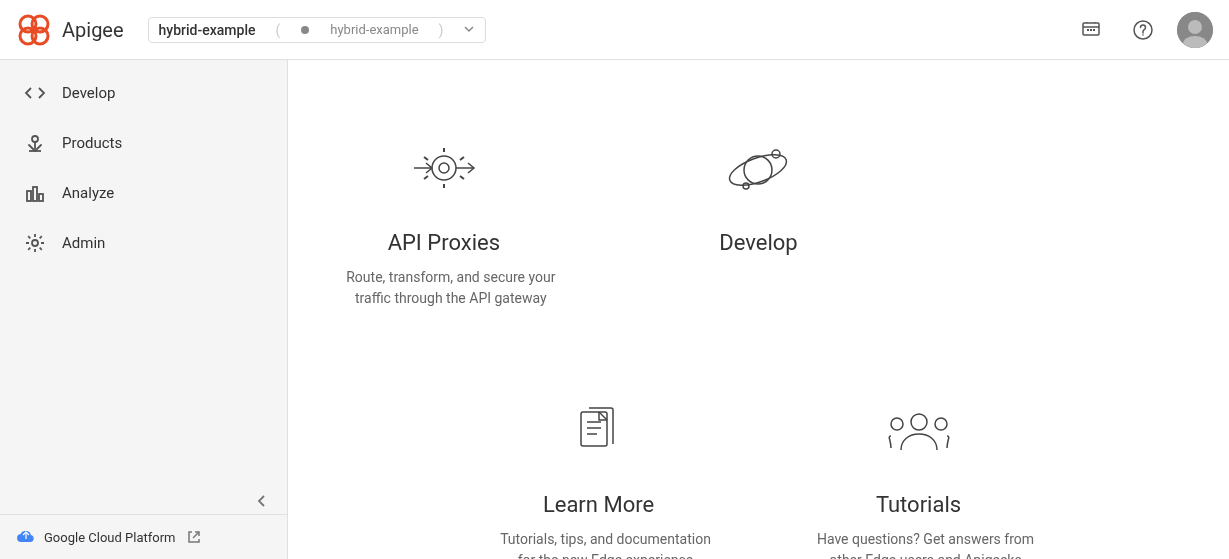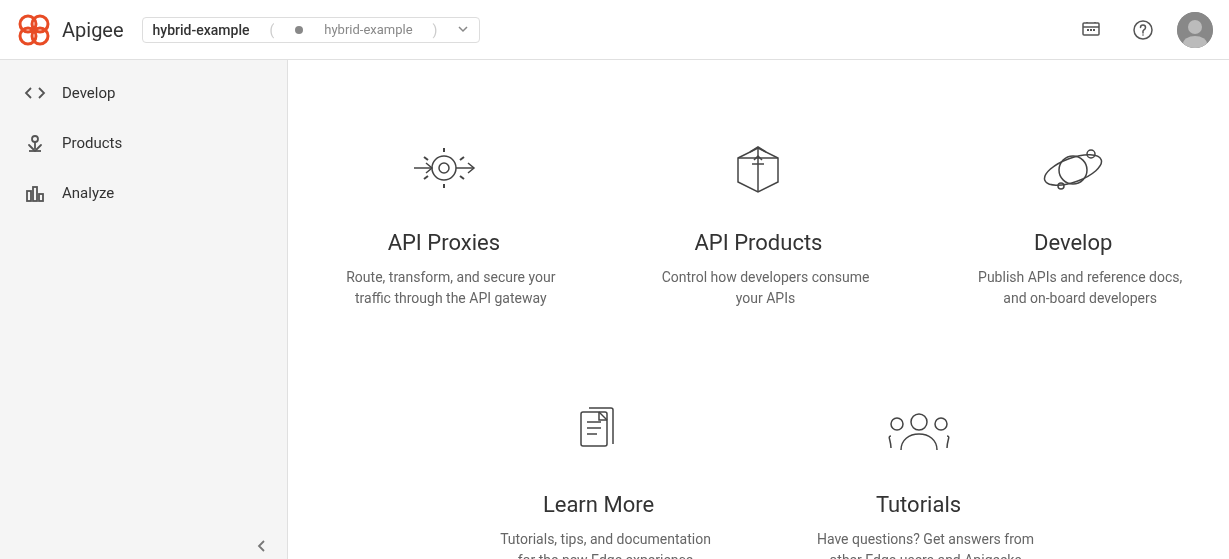--- a/index.html
+++ b/index.html
@@ -12,21 +12,21 @@
       border-bottom: 1px solid #e0e0e0;
       display: flex;
       align-items: center;
       padding: 0 16px;
       flex-shrink: 0;
     }
     .header-logo {
       display: flex;
       align-items: center;
       gap: 10px;
-      margin-right: 18px;
+      margin-right: 24px;
     }
     .apigee-logo {
       width: 36px;
       height: 36px;
     }
     .header-title {
       font-size: 20px;
       font-weight: 400;
       color: #333;
     }
@@ -289,28 +289,53 @@
         <span class="sidebar-icon">
           <svg width="20" height="20" viewBox="0 0 20 20" fill="none" stroke="#555" stroke-width="1.8">
             <rect x="2" y="8" width="4" height="10"></rect>
             <rect x="8" y="4" width="4" height="14"></rect>
             <rect x="14" y="11" width="4" height="7"></rect>
           </svg>
         </span>
         <span>Analyze</span>
       </div>
 
+      <div class="sidebar-item">
+        <span class="sidebar-icon">
+          <svg width="20" height="20" viewBox="0 0 20 20" fill="none" stroke="#555" stroke-width="1.8">
+            <circle cx="10" cy="10" r="3"></circle>
+            <path d="M10 1v3M10 16v3M1 10h3M16 10h3M3.2 3.2l2.1 2.1M14.7 14.7l2.1 2.1M16.8 3.2l-2.1 2.1M5.3 14.7l-2.1 2.1"></path>
+          </svg>
+        </span>
+        <span>Admin</span>
+      </div>
     </nav>
 
     <div class="sidebar-collapse">
       <svg width="18" height="18" viewBox="0 0 18 18" fill="none" stroke="#777" stroke-width="1.8">
         <polyline points="11,4 6,9 11,14"></polyline>
       </svg>
     </div>
 
+    <div class="sidebar-footer">
+      <div class="gcp-link">
+
+        <svg class="gcp-icon" viewBox="0 0 20 20">
+          <path d="M10 4a5 5 0 0 1 4.9 4.1A3.5 3.5 0 0 1 14.5 15H5a4 4 0 0 1-.4-7.97A5 5 0 0 1 10 4z" fill="#4285f4"></path>
+          <path d="M7 8l3-3 3 3" fill="none" stroke="#fff" stroke-width="1.2"></path>
+          <line x1="10" y1="5" x2="10" y2="12" stroke="#fff" stroke-width="1.2"></line>
+        </svg>
+        <span>Google Cloud Platform</span>
+        <svg width="14" height="14" viewBox="0 0 14 14" fill="none" stroke="#777" stroke-width="1.5" style="margin-left:4px;">
+          <path d="M5 2H2v10h10V9"></path>
+          <path d="M8 2h4v4"></path>
+          <line x1="12" y1="2" x2="6" y2="8"></line>
+        </svg>
+      </div>
+    </div>
   </div>
 
   <div class="content">
 
     <div class="cards-grid">
 
       <div class="card">
         <div class="card-icon">
           <svg width="80" height="80" viewBox="0 0 80 80" fill="none" stroke="#444" stroke-width="1.5">
 
@@ -328,49 +353,32 @@
             <line x1="24" y1="46" x2="20" y2="49" stroke-width="2"></line>
             <line x1="56" y1="30" x2="60" y2="27" stroke-width="2"></line>
 
             <circle cx="40" cy="38" r="5" fill="none"></circle>
           </svg>
         </div>
         <div class="card-title">API Proxies</div>
         <div class="card-desc">Route, transform, and secure your traffic through the API gateway</div>
       </div>
 
-      <div class="card">
-        <div class="card-icon">
-          <svg width="80" height="80" viewBox="0 0 80 80" fill="none" stroke="#444" stroke-width="1.5">
-
-            <path d="M20 28l20-10 20 10v24l-20 10-20-10z"></path>
-            <line x1="40" y1="18" x2="40" y2="62"></line>
-            <line x1="20" y1="28" x2="60" y2="28"></line>
-
-            <polyline points="32,22 40,17 48,22"></polyline>
-            <line x1="34" y1="34" x2="46" y2="34"></line>
-            <polyline points="36,30 40,26 44,30"></polyline>
-          </svg>
-        </div>
-        <div class="card-title">API Products</div>
-        <div class="card-desc">Control how developers consume your APIs</div>
-      </div>
 
       <div class="card">
         <div class="card-icon">
           <svg width="80" height="80" viewBox="0 0 80 80" fill="none" stroke="#444" stroke-width="1.5">
 
             <circle cx="40" cy="40" r="14"></circle>
             <ellipse cx="40" cy="40" rx="30" ry="12" transform="rotate(-20 40 40)"></ellipse>
             <circle cx="58" cy="24" r="4"></circle>
             <circle cx="28" cy="56" r="3"></circle>
           </svg>
         </div>
         <div class="card-title">Develop</div>
-        <div class="card-desc">Publish APIs and reference docs, and on-board developers</div>
       </div>
     </div>
 
     <div class="cards-bottom">
 
       <div class="card">
         <div class="card-icon">
           <svg width="80" height="80" viewBox="0 0 80 80" fill="none" stroke="#444" stroke-width="1.5">
 
             <rect x="22" y="20" width="26" height="34" rx="2"></rect>

